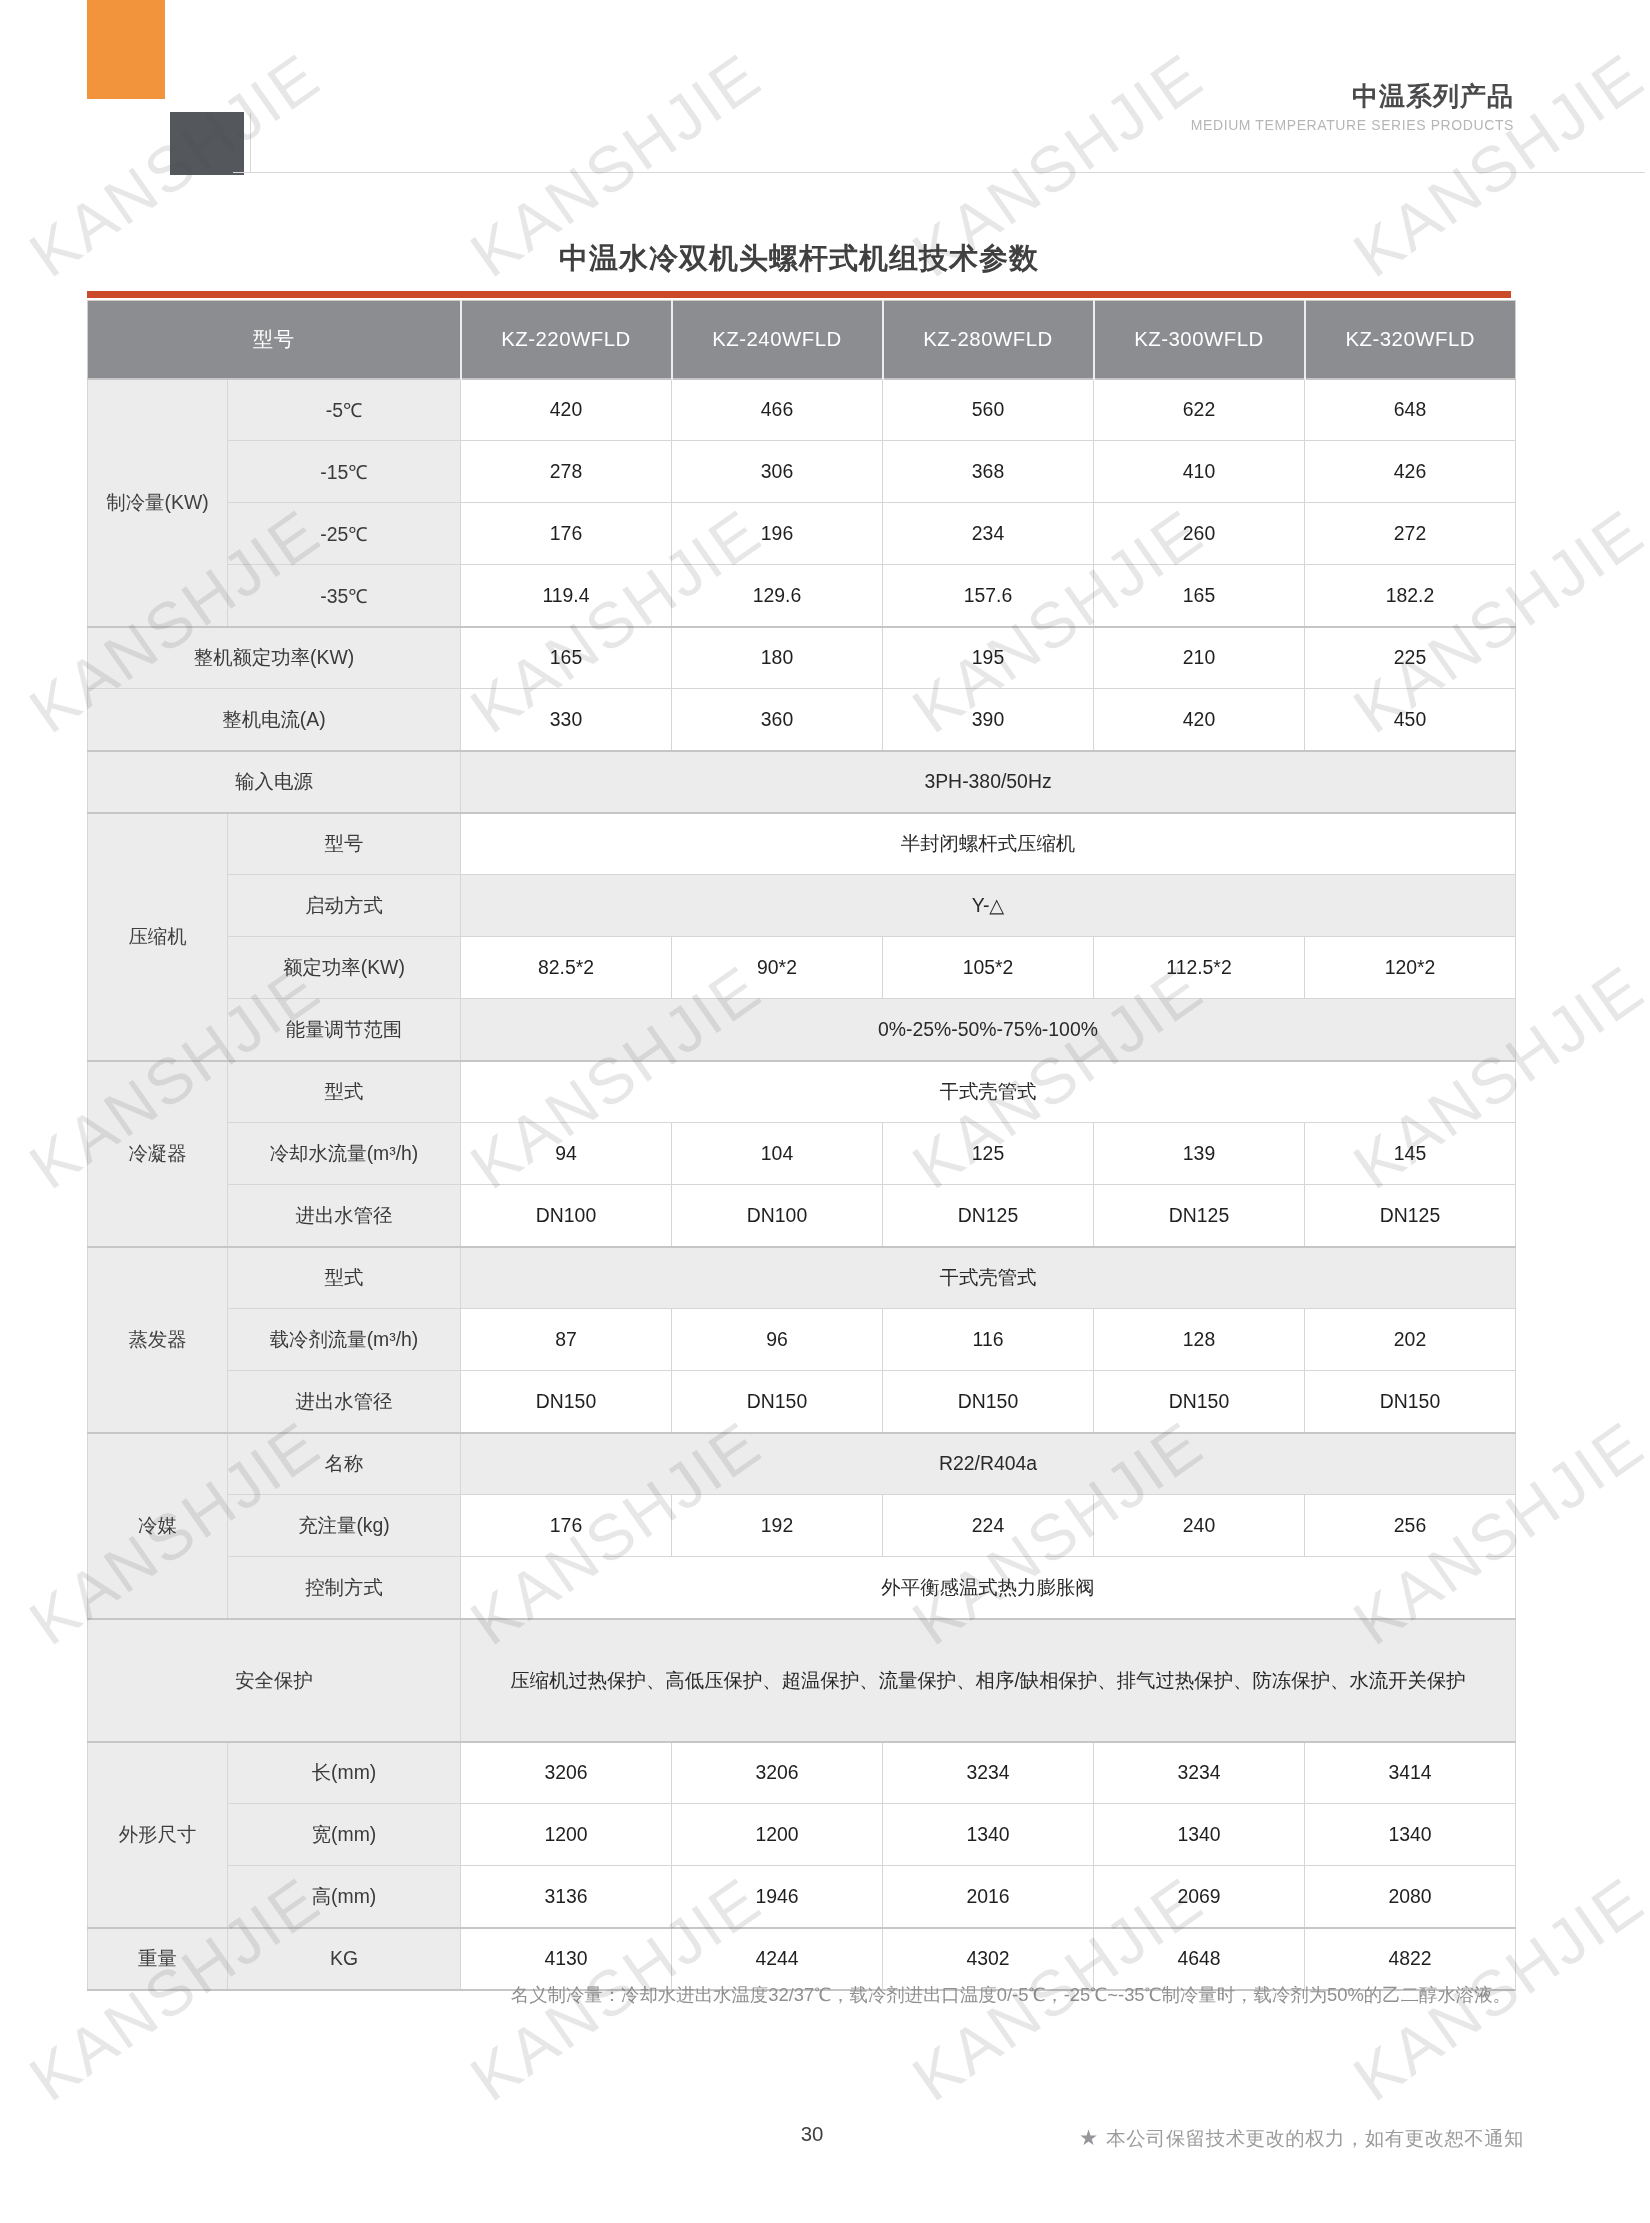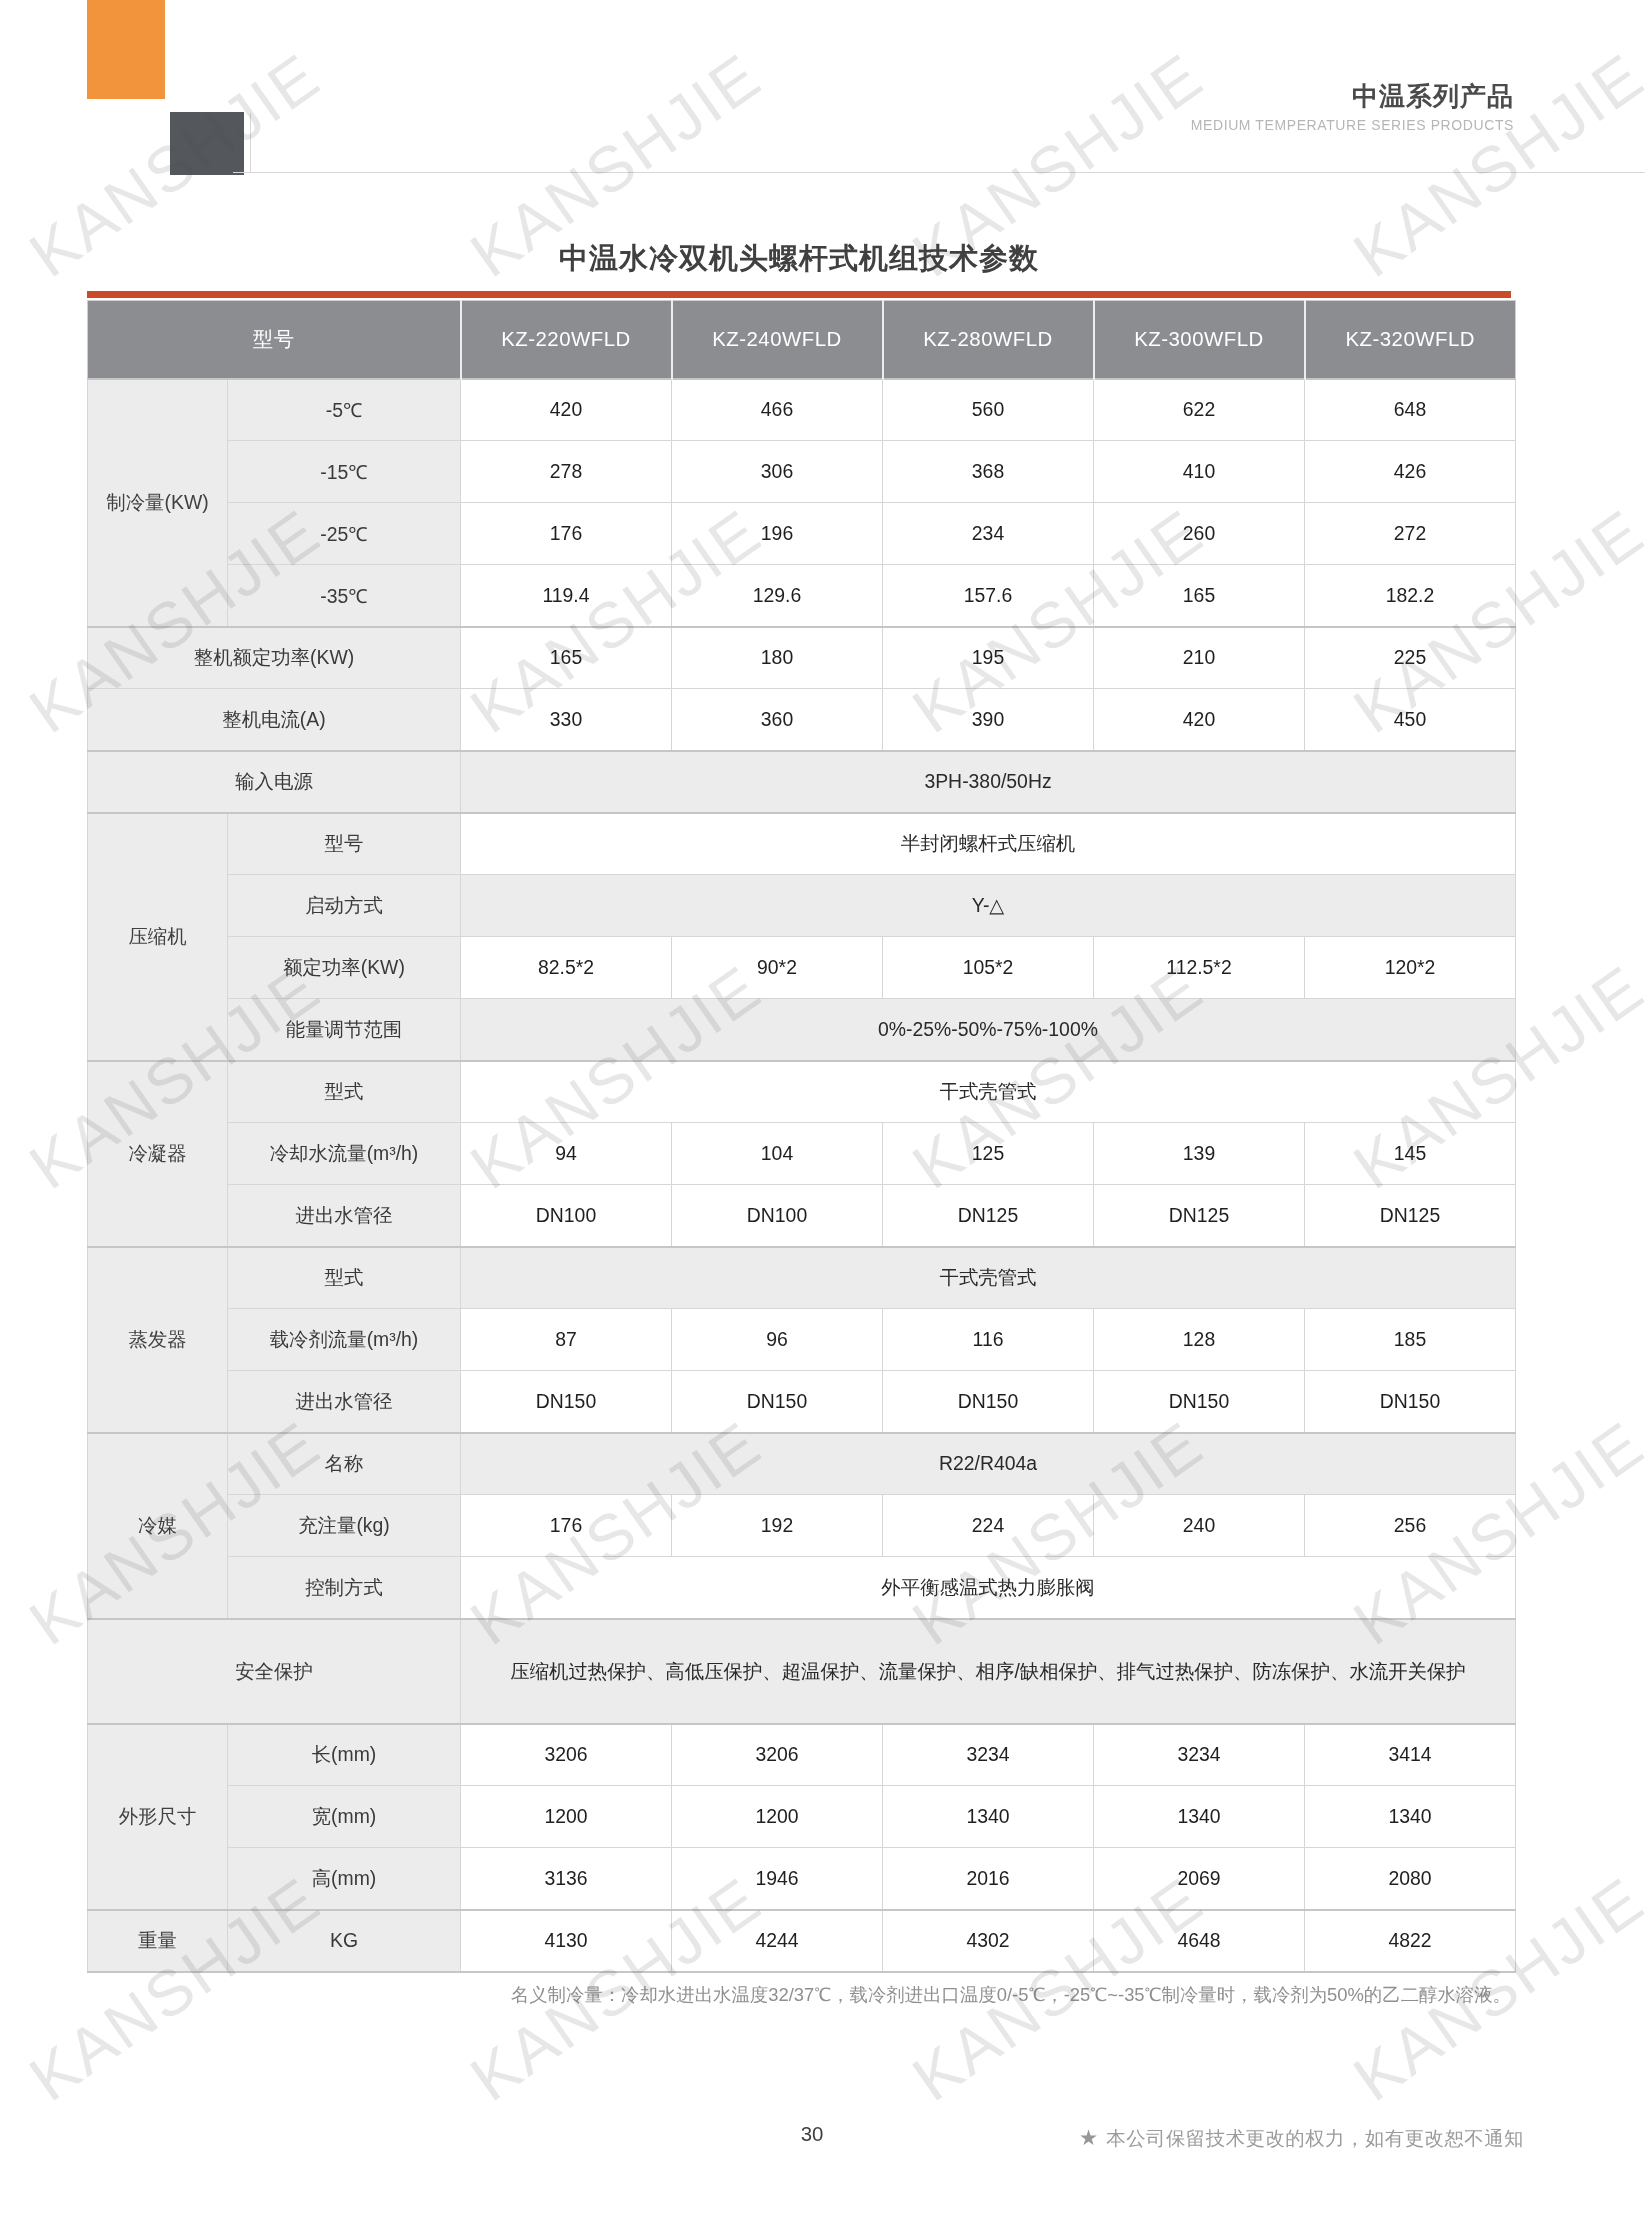--- a/index.html
+++ b/index.html
@@ -29,21 +29,21 @@
 
   
   .red-bar { position:absolute; top:291px; left:87px; width:1424px; height:6.8px; }
 
   
   .tbl-wrap { position:absolute; top:300px; left:87px; width:1424px; }
   table.specs { border-collapse:collapse; table-layout:fixed; width:1424px;
                 border:1.9px solid #cfcfcf; border-bottom:2.9px solid #c6c6c6; }
   table.specs tr { height:62px; }
   table.specs thead tr { height:78px; }
-  table.specs tr.tall { height:105px; }
+  table.specs tr.tall { height:123px; }
   table.specs th {
     background:#8b8d90; color:#ffffff; font-weight:normal; font-size:20.4px;
     border:none; border-right:2.9px solid #ededed; letter-spacing:0.5px;
   }
   table.specs th:last-child { border-right:none; }
   table.specs td {
     border:1.9px solid #d6d6d6; text-align:center; vertical-align:middle;
     font-size:19.4px; padding:1.9px 7.8px;
   }
   table.specs tr.sec td { border-top:2.9px solid #c6c6c6; }
@@ -218,21 +218,21 @@
             <td class="group" rowspan="3">蒸发器</td>
             <td class="label">型式</td>
             <td class="span-gray" colspan="5">干式壳管式</td>
           </tr>
           <tr>
             <td class="label">载冷剂流量(m³/h)</td>
             <td class="value">87</td>
             <td class="value">96</td>
             <td class="value">116</td>
             <td class="value">128</td>
-            <td class="value">185</td>
+            <td class="value">202</td>
           </tr>
           <tr>
             <td class="label">进出水管径</td>
             <td class="value">DN150</td>
             <td class="value">DN150</td>
             <td class="value">DN150</td>
             <td class="value">DN150</td>
             <td class="value">DN150</td>
           </tr>
           <tr class="sec">

